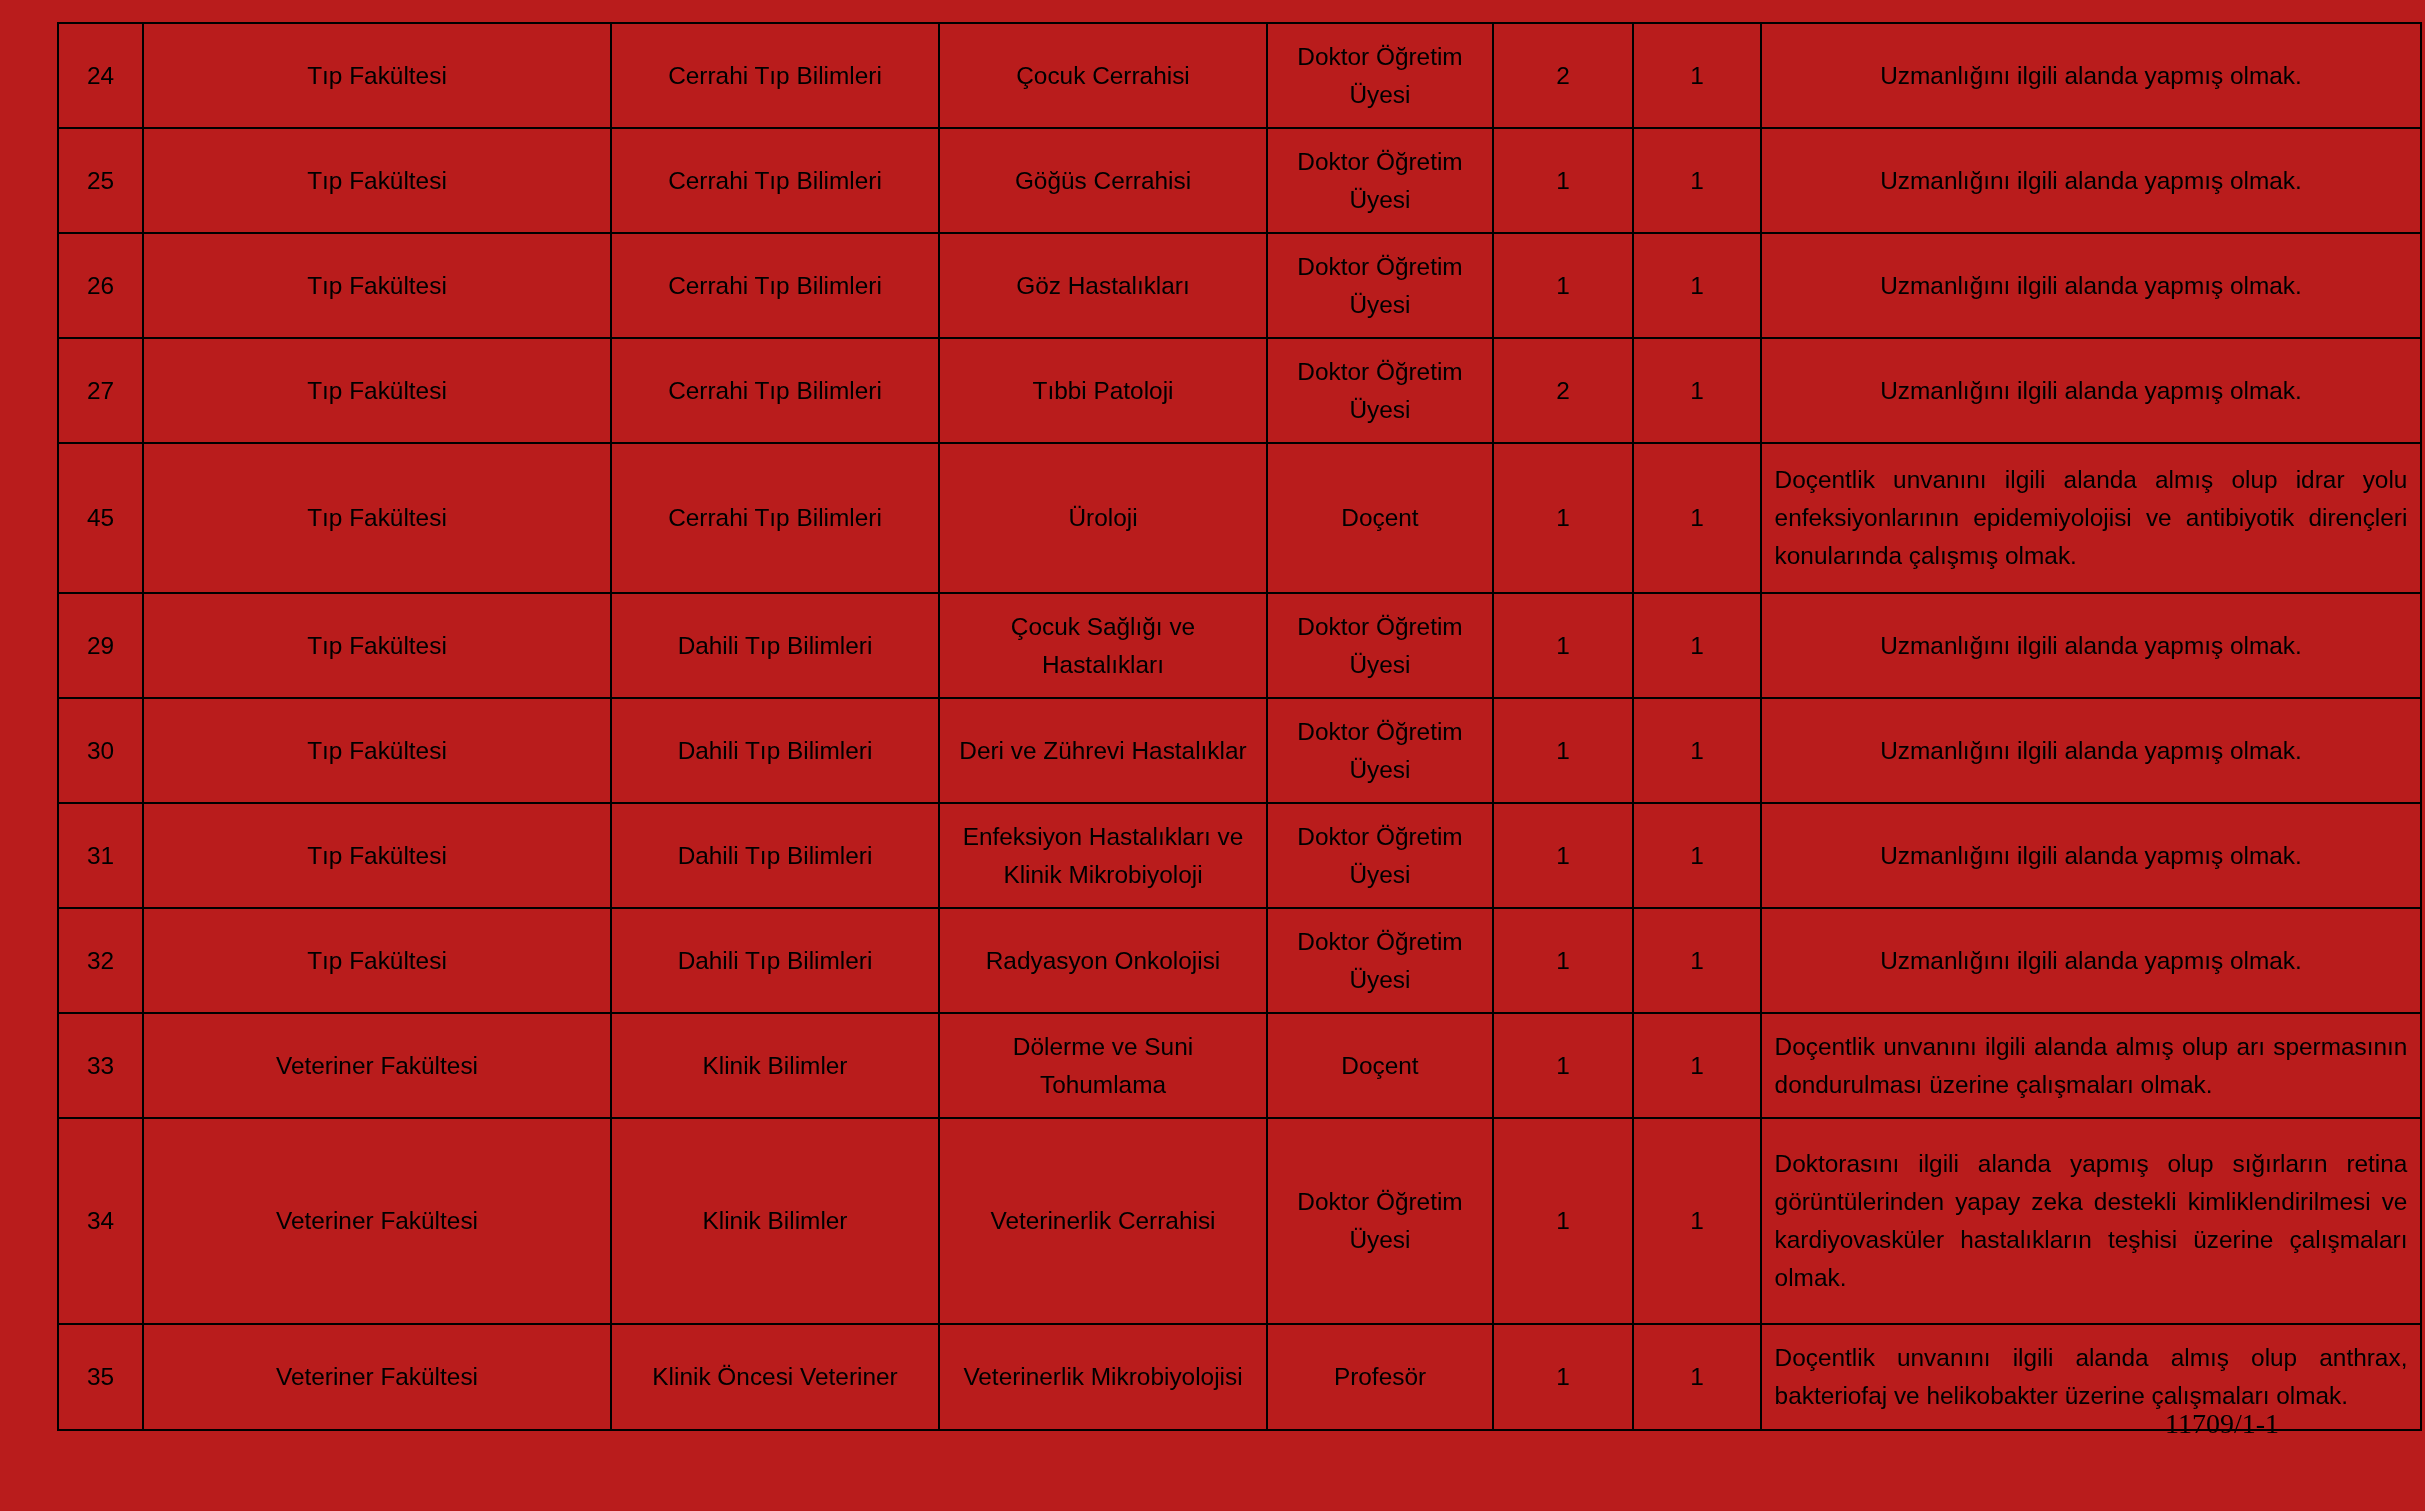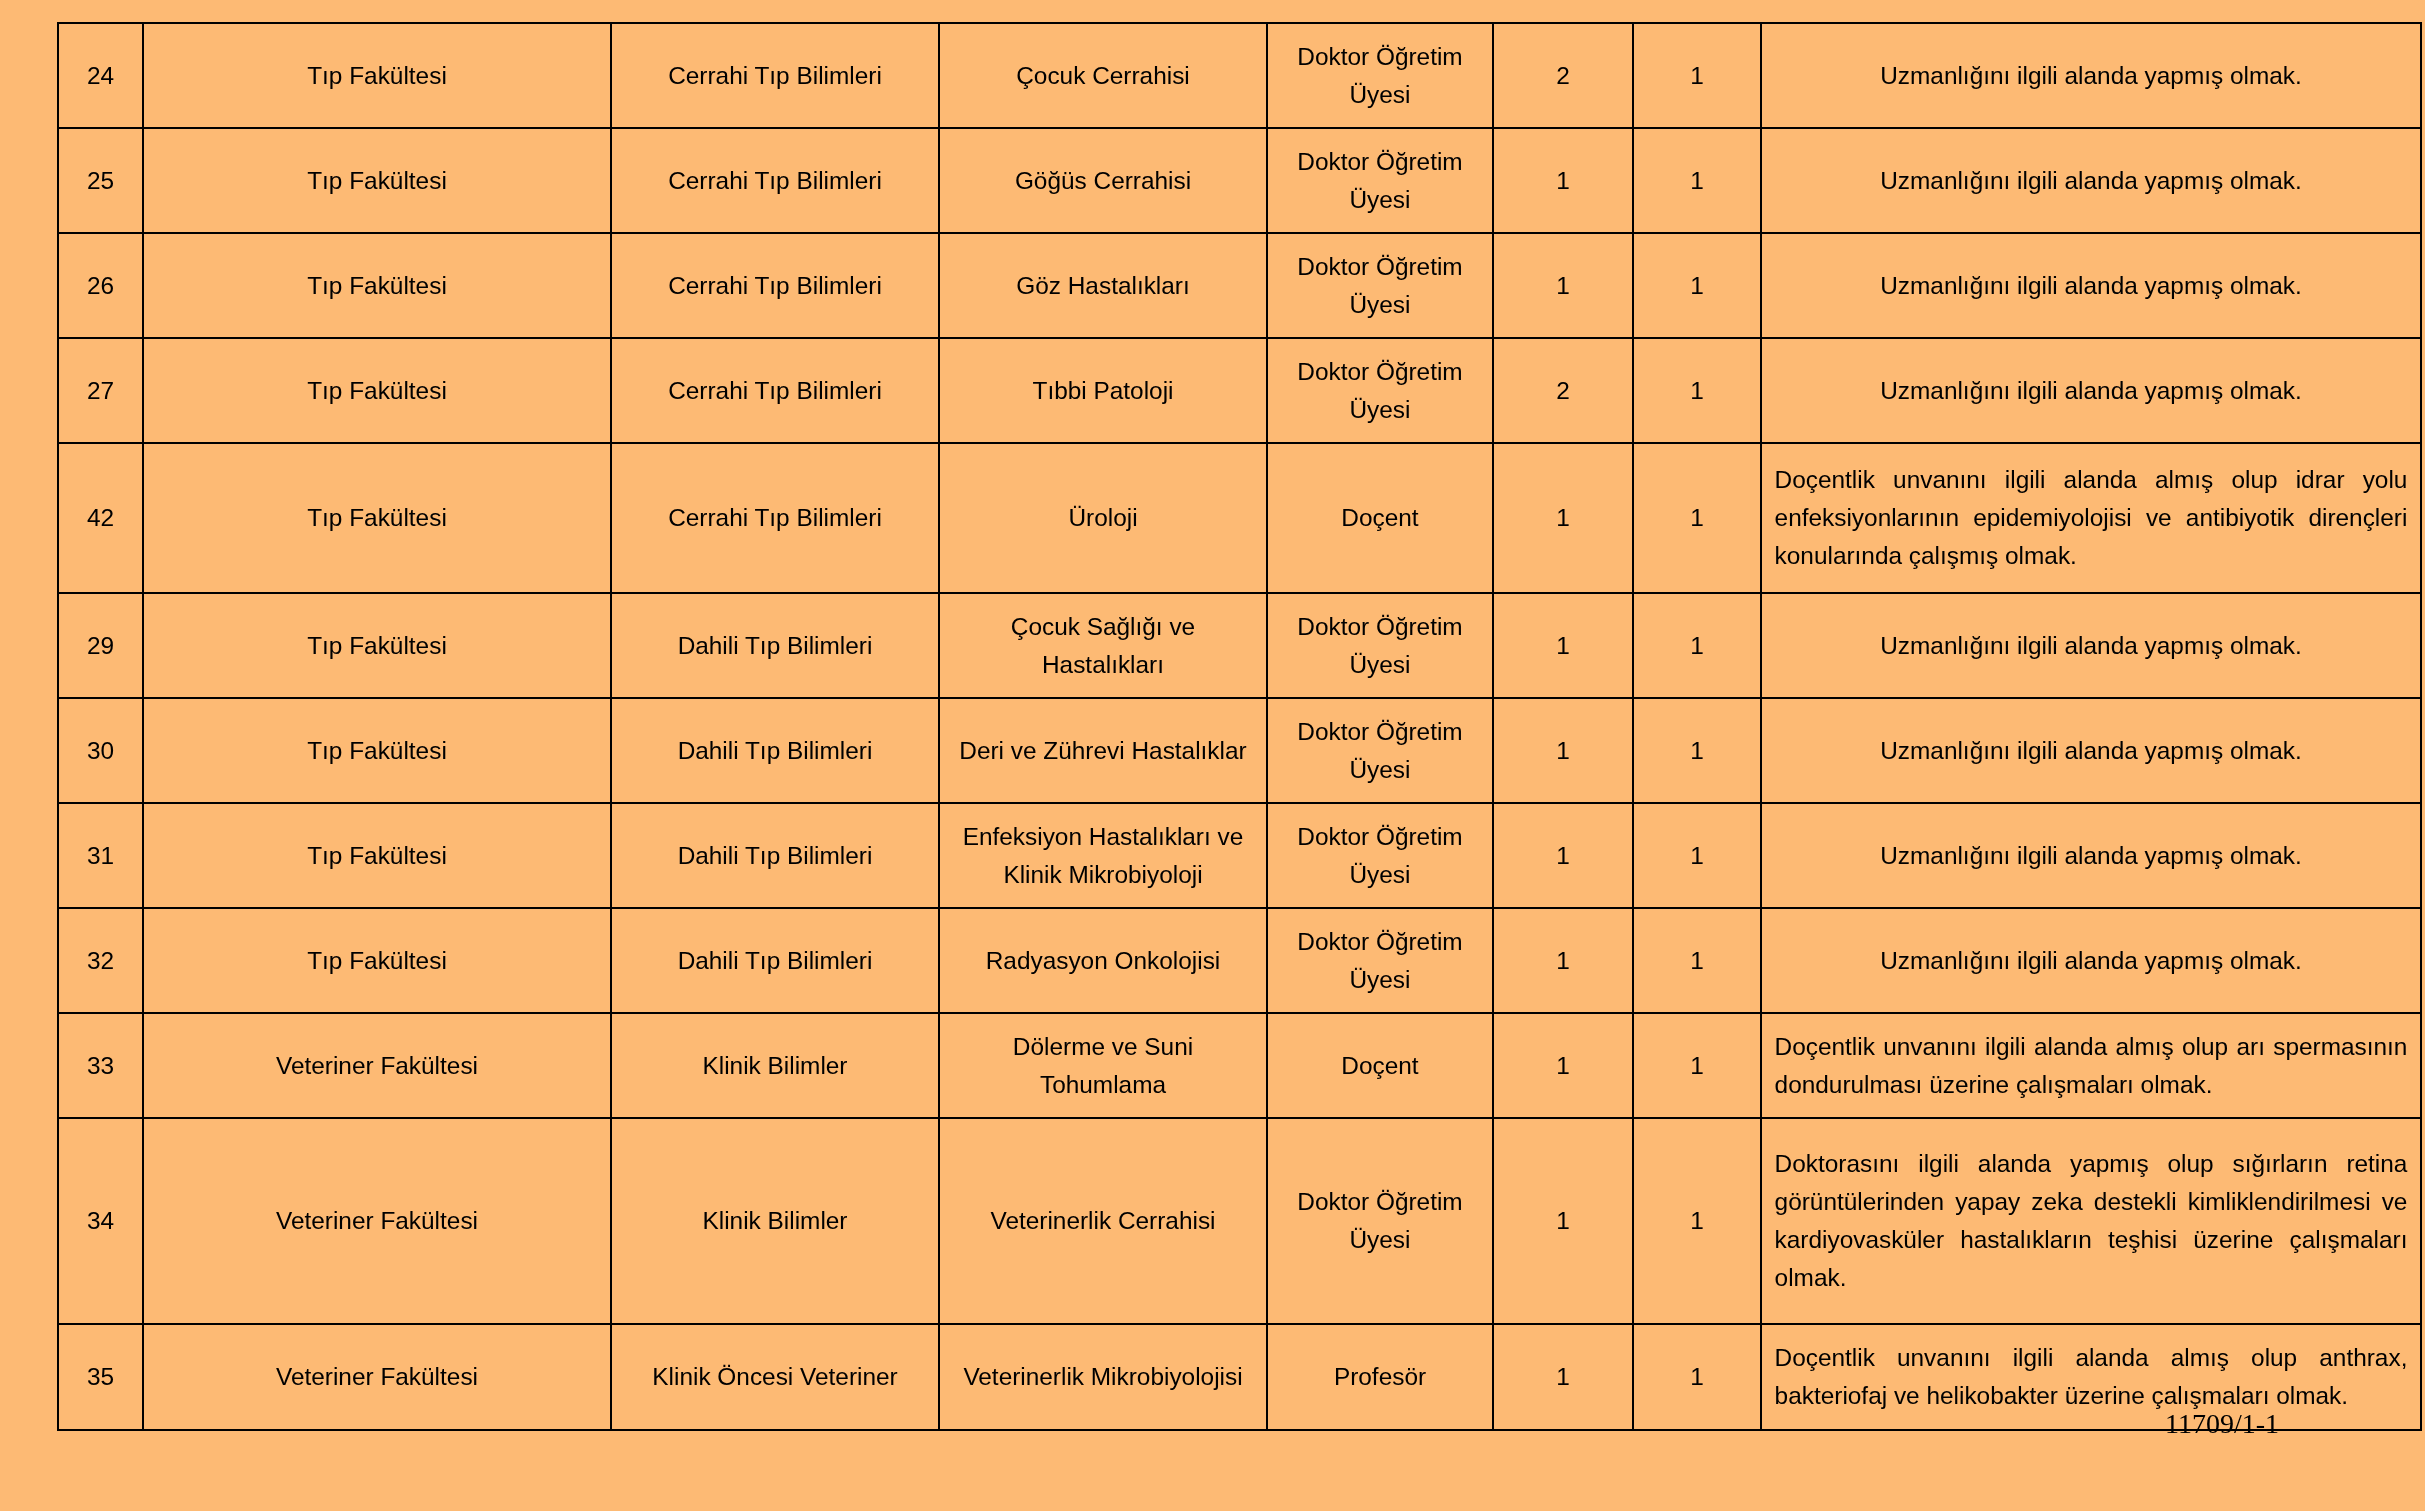--- a/index.html
+++ b/index.html
@@ -4,21 +4,21 @@
 <style>
   html, body {
     margin: 0;
     padding: 0;
     background: #ffffff;
   }
   .page {
     position: relative;
     width: 2426px;
     height: 1512px;
-    background: #fdba74;
+    background: #b91c1c;
     font-family: "Liberation Sans", sans-serif;
     color: #000000;
   }
   table.positions {
     position: absolute;
     left: 57px;
     top: 22px;
     width: 2363px;
     border-collapse: collapse;
     table-layout: fixed;
@@ -106,21 +106,21 @@
         <td>27</td>
         <td>Tıp Fakültesi</td>
         <td>Cerrahi Tıp Bilimleri</td>
         <td>Tıbbi Patoloji</td>
         <td>Doktor Öğretim Üyesi</td>
         <td>2</td>
         <td>1</td>
         <td class="req">Uzmanlığını ilgili alanda yapmış olmak.</td>
       </tr>
       <tr class="h3">
-        <td>42</td>
+        <td>45</td>
         <td>Tıp Fakültesi</td>
         <td>Cerrahi Tıp Bilimleri</td>
         <td>Üroloji</td>
         <td>Doçent</td>
         <td>1</td>
         <td>1</td>
         <td class="req justify">Doçentlik unvanını ilgili alanda almış olup idrar yolu enfeksiyonlarının epidemiyolojisi ve antibiyotik dirençleri konularında çalışmış olmak.</td>
       </tr>
       <tr class="h2">
         <td>29</td>

